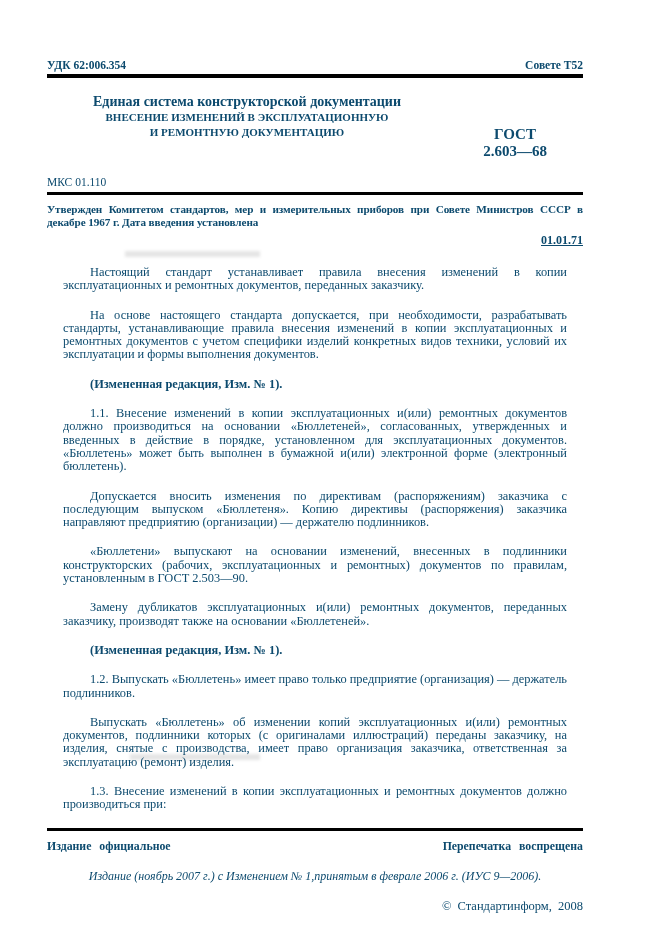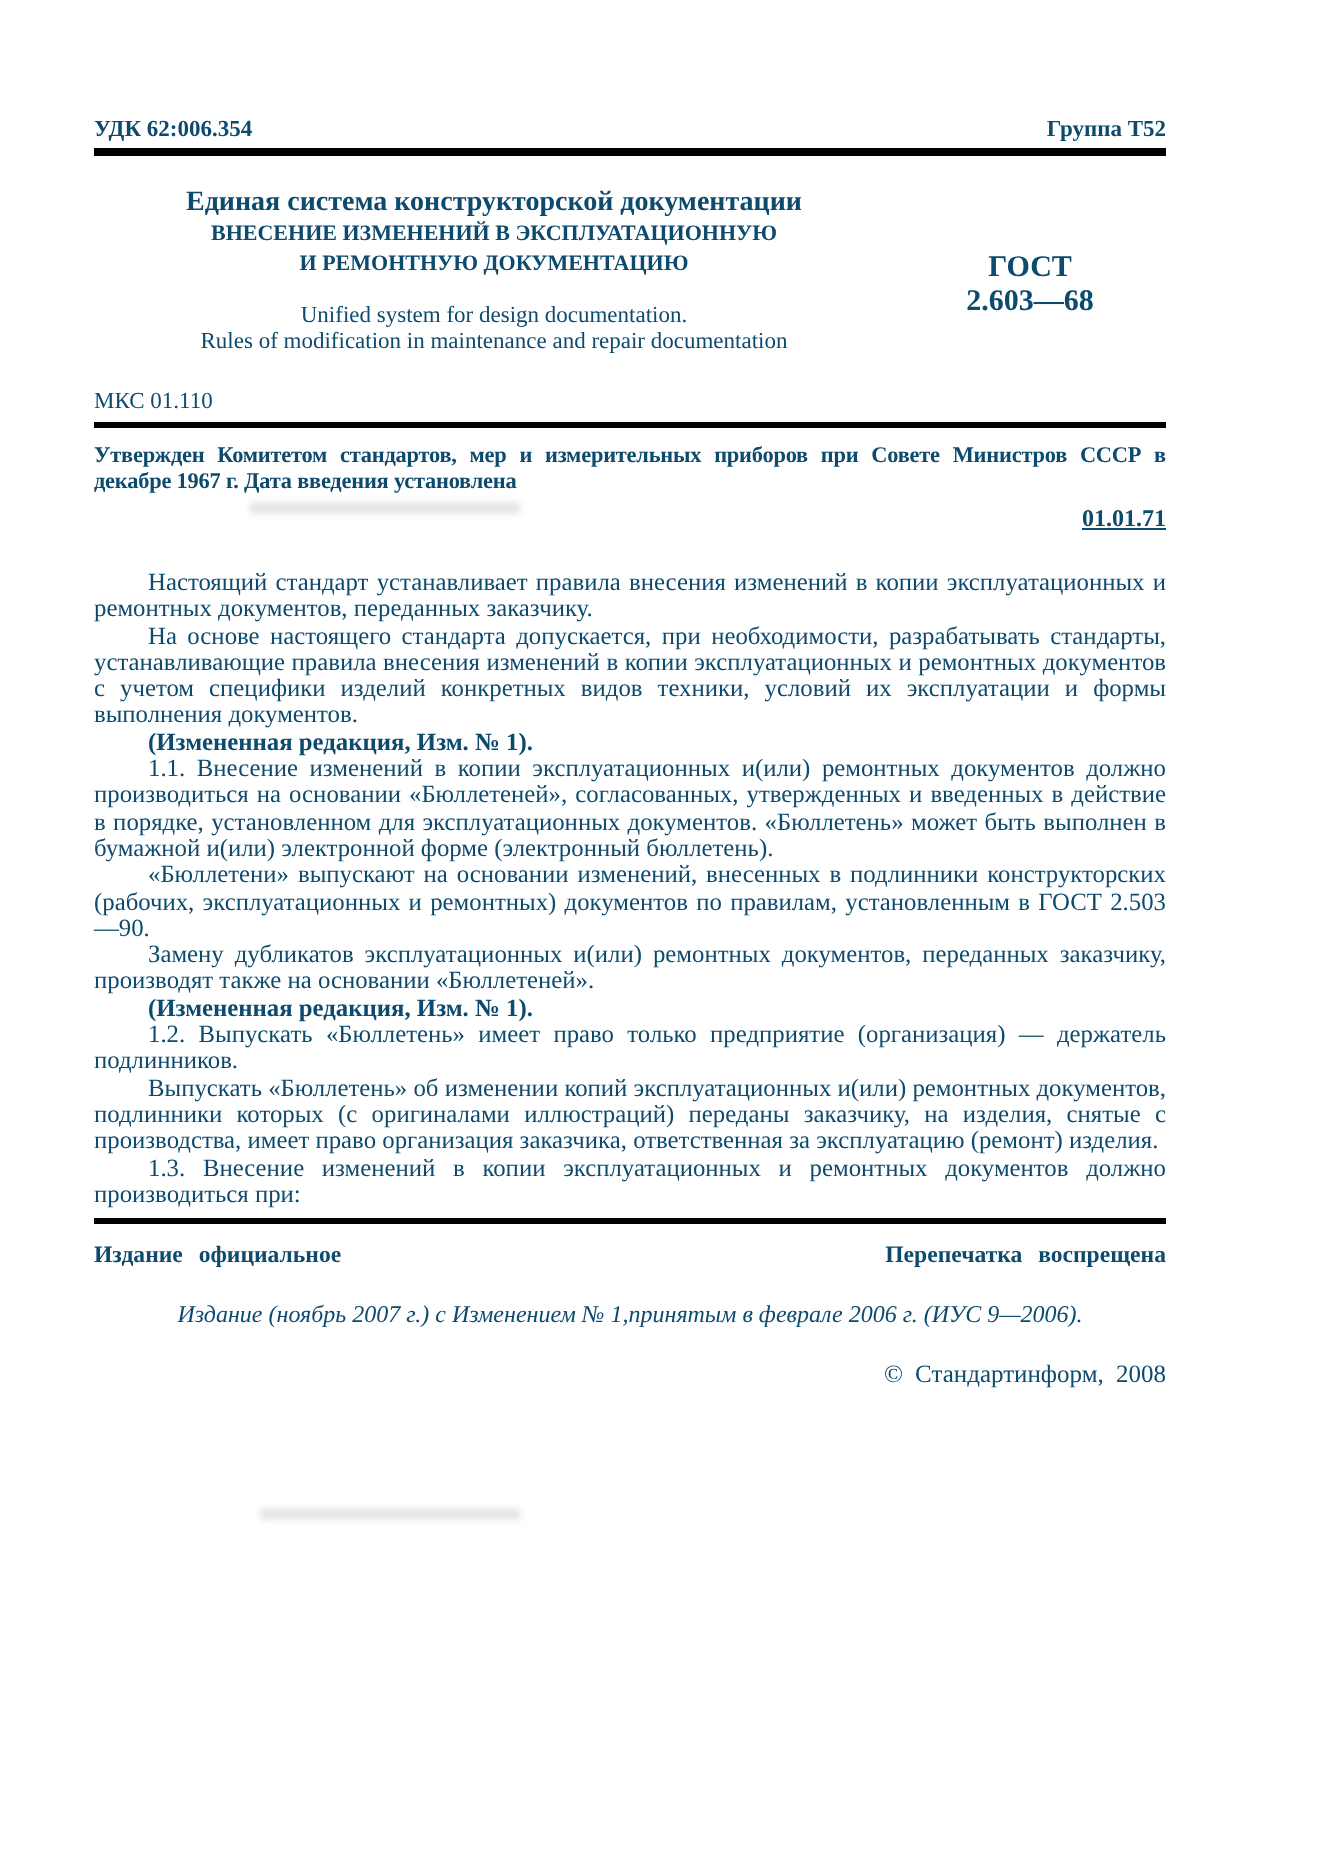--- a/index.html
+++ b/index.html
@@ -53,21 +53,21 @@
   }
   .effective-date {
     margin-top: 5px;
     text-align: right;
     font-weight: bold;
     font-size: 12px;
     line-height: 13px;
     text-decoration: underline;
   }
   .body-text { margin-top: 19px; font-size: 12.4px; line-height: 13.3px; }
-  .jp { margin: 0; text-align: justify; text-indent: 27px; }
+  .jp { margin: 16px; text-align: justify; text-indent: 27px; }
   .jp.bold { font-weight: bold; text-align: left; }
   .section-heading {
     margin: 11px 0 7px 0;
     text-align: center;
     font-weight: bold;
     font-size: 12.8px;
     line-height: 14px;
     word-spacing: 3px;
   }
   .footer { margin-top: 5px; }
@@ -104,36 +104,32 @@
   .artifact-1 { left: 125px; top: 251px; width: 135px; }
   .artifact-2 { left: 130px; top: 754px; width: 130px; }
 </style>
 </head>
 <body>
 
 <div class="page">
 
   <div class="udk-row">
     <span>УДК  62:006.354</span>
-    <span>Группа  Т52</span>
+    <span>Совете  Т52</span>
   </div>
 
 
   <div class="rule rule-thick"></div>
 
   <div class="header-cols">
     <div class="col-left">
       <div class="system-title">Единая система конструкторской документации</div>
       <div class="doc-title">
         <div>ВНЕСЕНИЕ ИЗМЕНЕНИЙ В ЭКСПЛУАТАЦИОННУЮ</div>
         <div>И РЕМОНТНУЮ ДОКУМЕНТАЦИЮ</div>
-      </div>
-      <div class="english">
-        <div>Unified system for design documentation.</div>
-        <div>Rules of modification in maintenance and repair documentation</div>
       </div>
     </div>
     <div class="col-right">
       <div class="gost-label">ГОСТ</div>
       <div class="gost-number">2.603—68</div>
     </div>
   </div>
 
   <div class="mks">МКС 01.110</div>
 
@@ -143,20 +139,21 @@
 
   <div class="effective-date">01.01.71</div>
 
   <div class="body-text">
     <p class="jp">Настоящий стандарт устанавливает правила внесения изменений в копии эксплуатационных и ремонтных документов, переданных заказчику.</p>
     <p class="jp">На основе настоящего стандарта допускается, при необходимости, разрабатывать стандарты, устанавливающие правила внесения изменений в копии эксплуатационных и ремонтных документов с учетом специфики изделий конкретных видов техники, условий их эксплуатации и формы выполнения документов.</p>
     <p class="jp bold">(Измененная редакция, Изм. № 1).</p>
 
 
     <p class="jp">1.1. Внесение изменений в копии эксплуатационных и(или) ремонтных документов должно производиться на основании «Бюллетеней», согласованных, утвержденных и введенных в действие в порядке, установленном для эксплуатационных документов. «Бюллетень» может быть выполнен в бумажной и(или) электронной форме (электронный бюллетень).</p>
+    <p class="jp">Допускается вносить изменения по директивам (распоряжениям) заказчика с последующим выпуском «Бюллетеня». Копию директивы (распоряжения) заказчика направляют предприятию (организации) — держателю подлинников.</p>
     <p class="jp">«Бюллетени» выпускают на основании изменений, внесенных в подлинники конструкторских (рабочих, эксплуатационных и ремонтных) документов по правилам, установленным в ГОСТ 2.503—90.</p>
     <p class="jp">Замену дубликатов эксплуатационных и(или) ремонтных документов, переданных заказчику, производят также на основании «Бюллетеней».</p>
     <p class="jp bold">(Измененная редакция, Изм. № 1).</p>
     <p class="jp">1.2. Выпускать «Бюллетень» имеет право только предприятие (организация) — держатель подлинников.</p>
     <p class="jp">Выпускать «Бюллетень» об изменении копий эксплуатационных и(или) ремонтных документов, подлинники которых (с оригиналами иллюстраций) переданы заказчику, на изделия, снятые с производства, имеет право организация заказчика, ответственная за эксплуатацию (ремонт) изделия.</p>
     <p class="jp">1.3. Внесение изменений в копии эксплуатационных и ремонтных документов должно производиться при:</p>
   </div>
 
   <div class="footer">
     <div class="rule rule-thin"></div>

